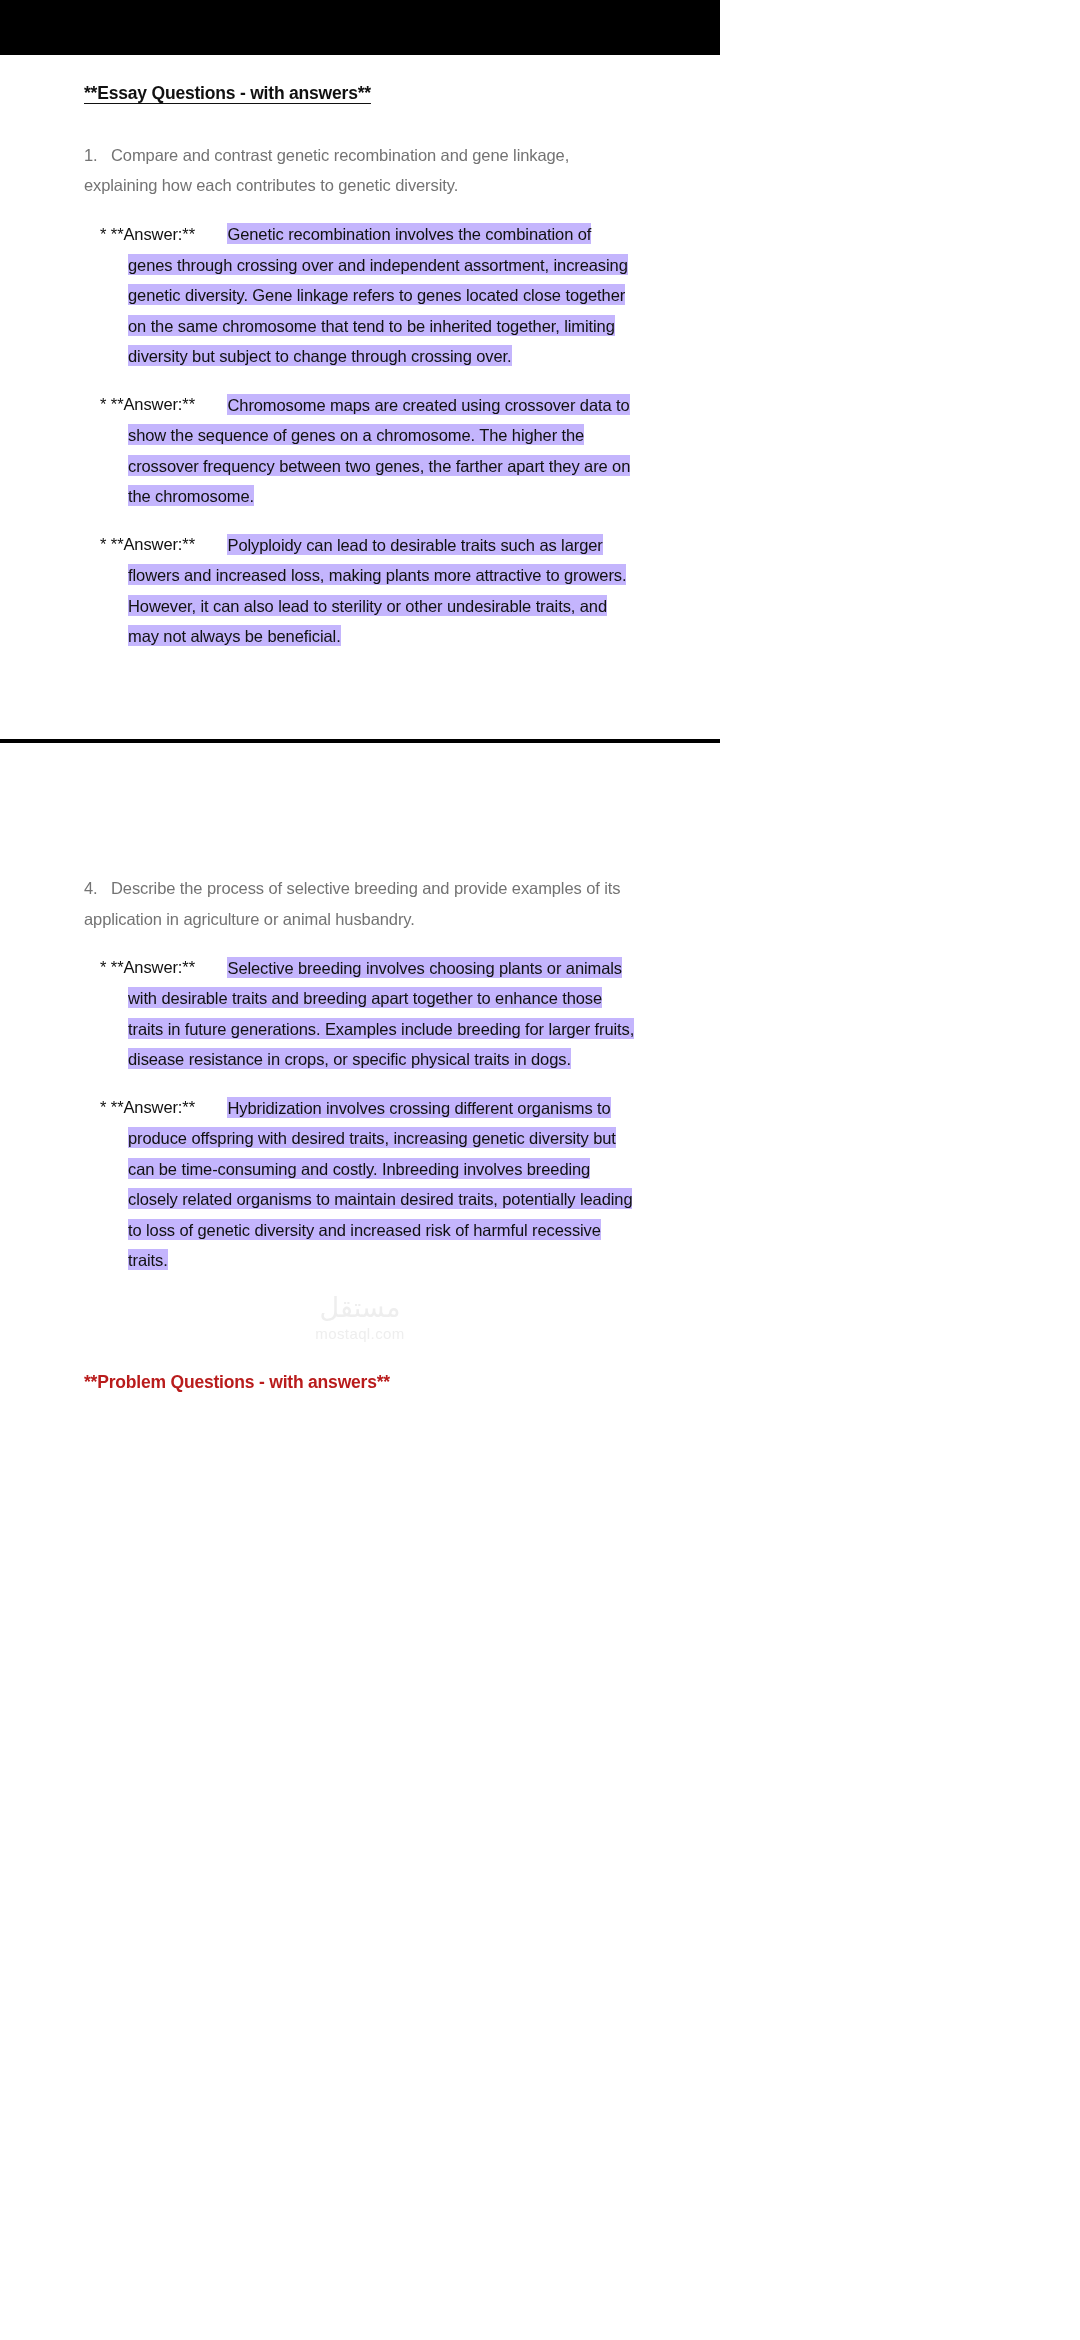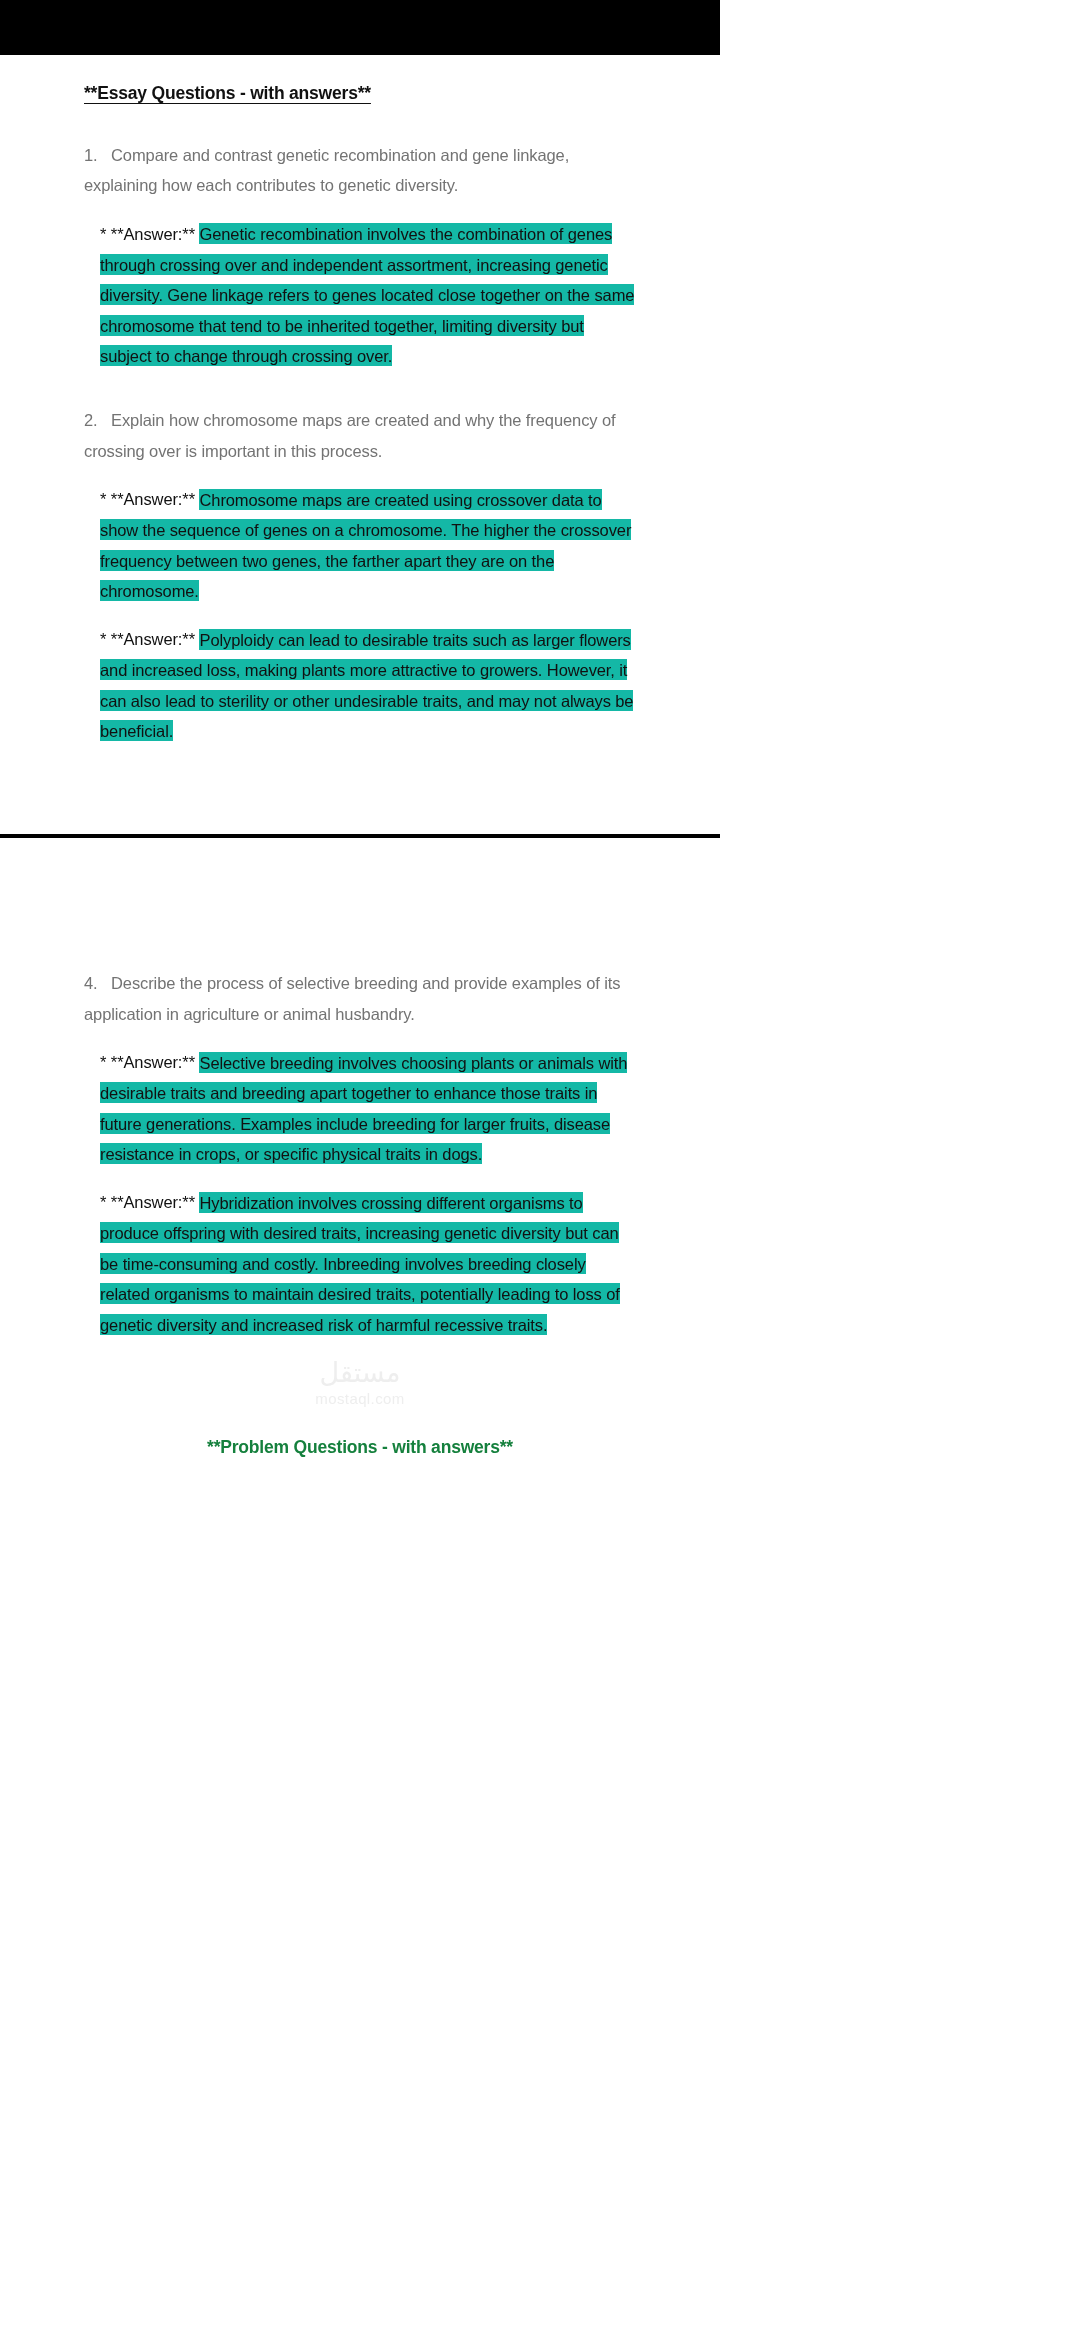--- a/index.html
+++ b/index.html
@@ -55,24 +55,25 @@
   }
   .a {
     font-size: 16.5px;
     line-height: 1.85;
     margin: 18px 0 0 0;
     color: #111111;
     letter-spacing: -0.1px;
     padding-left: 16px;
   }
   .hl {
-    background: #14b8a6;
+    background: #c4b5fd;
     box-decoration-break: clone;
     -webkit-box-decoration-break: clone;
     padding: 1.5px 0 1.5px 0;
+    margin-left: 28px;
   }
   
   .page-gap {
     width: 100%;
     height: 4px;
     background: #000000;
     margin-top: 88px;
   }
   .sheet-two {
     padding-top: 12px;
@@ -100,22 +101,21 @@
     color: #eeeeee;
     letter-spacing: 0.4px;
     margin-top: 2px;
     font-family: "Liberation Sans", sans-serif;
   }
   .section-title {
     font-size: 17.5px;
     font-weight: bold;
     letter-spacing: -0.2px;
     margin: 30px 0 0 0;
-    color: #15803d;
-    text-align: center;
+    color: #b91c1c;
   }
 </style>
 </head>
 <body>
 
 <div class="page-viewport">
 
   <div class="top-bar"></div>
 
   <div class="sheet sheet-one">
@@ -125,25 +125,20 @@
     <p class="q">
       <span>1.</span>
       &nbsp;
       <span>Compare and contrast genetic recombination and gene linkage, explaining how each contributes to genetic diversity.</span>
     </p>
     <p class="a">
       <span>*   **Answer:**</span>
       <span class="hl">Genetic recombination involves the combination of genes through crossing over and independent assortment, increasing genetic diversity. Gene linkage refers to genes located close together on the same chromosome that tend to be inherited together, limiting diversity but subject to change through crossing over.</span>
     </p>
 
-    <p class="q">
-      <span>2.</span>
-      &nbsp;
-      <span>Explain how chromosome maps are created and why the frequency of crossing over is important in this process.</span>
-    </p>
     <p class="a">
       <span>*   **Answer:**</span>
       <span class="hl">Chromosome maps are created using crossover data to show the sequence of genes on a chromosome. The higher the crossover frequency between two genes, the farther apart they are on the chromosome.</span>
     </p>
 
     <p class="a">
       <span>*   **Answer:**</span>
       <span class="hl">Polyploidy can lead to desirable traits such as larger flowers and increased loss, making plants more attractive to growers. However, it can also lead to sterility or other undesirable traits, and may not always be beneficial.</span>
     </p>
 

